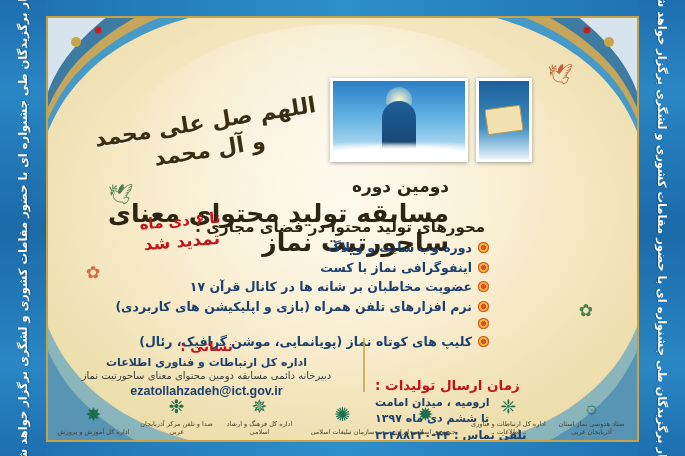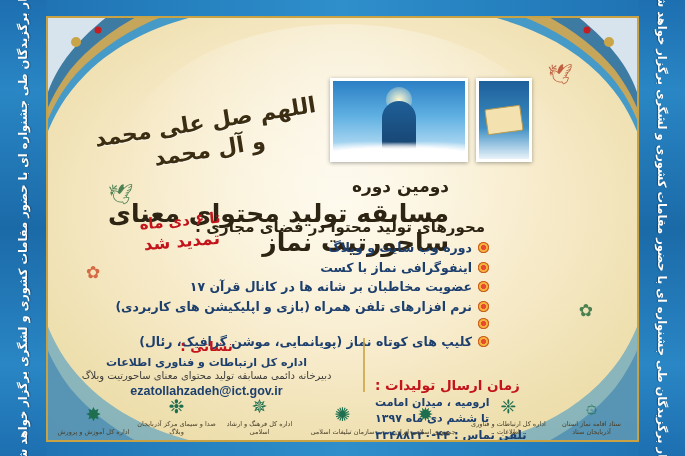--- a/index.html
+++ b/index.html
@@ -289,49 +289,49 @@
     <div class="info-right">
       <div class="r1">زمان ارسال تولیدات :</div>
       <div class="r2">ارومیه ، میدان امامت</div>
       <div class="r2">تا ششم دی ماه ۱۳۹۷</div>
       <div class="r3">تلفن تماس : ۴۴-۳۳۴۸۸۳۳۰</div>
     </div>
     <div class="divider"></div>
     <div class="info-left">
       <div class="l1">نشانی :</div>
       <div class="l2">اداره کل ارتباطات و فناوری اطلاعات</div>
-      <div class="l3">دبیرخانه دائمی مسابقه تولید محتوای معنای ساحورتیت وبلاگ</div>
+      <div class="l3">دبیرخانه دائمی مسابقه دومین محتوای معنای ساحورتیت نماز</div>
       <div class="mail">ezatollahzadeh@ict.gov.ir</div>
     </div>
   </div>
 
   <div class="logos">
     <div class="logo">
       <div class="mark">۞</div>
-      <div class="cap">ستاد اقامه نماز استان آذربایجان ستاد</div>
+      <div class="cap">ستاد هدوسی نماز استان آذربایجان غربی</div>
     </div>
     <div class="logo">
       <div class="mark">❈</div>
       <div class="cap">اداره کل ارتباطات و فناوری اطلاعات</div>
     </div>
     <div class="logo">
       <div class="mark">✹</div>
       <div class="cap">جمهوری اسلامی ایران</div>
     </div>
     <div class="logo">
       <div class="mark">✺</div>
       <div class="cap">سازمان تبلیغات اسلامی</div>
     </div>
     <div class="logo">
       <div class="mark">✵</div>
       <div class="cap">اداره کل فرهنگ و ارشاد اسلامی</div>
     </div>
     <div class="logo">
       <div class="mark">❉</div>
-      <div class="cap">صدا و سیمای مرکز آذربایجان وبلاگ</div>
+      <div class="cap">صدا و تلفن مرکز آذربایجان غربی</div>
     </div>
     <div class="logo">
       <div class="mark">✸</div>
       <div class="cap">اداره کل آموزش و پرورش</div>
     </div>
   </div>
 
   <div class="inner-border"></div>
 
   <div class="frame-top"></div>

